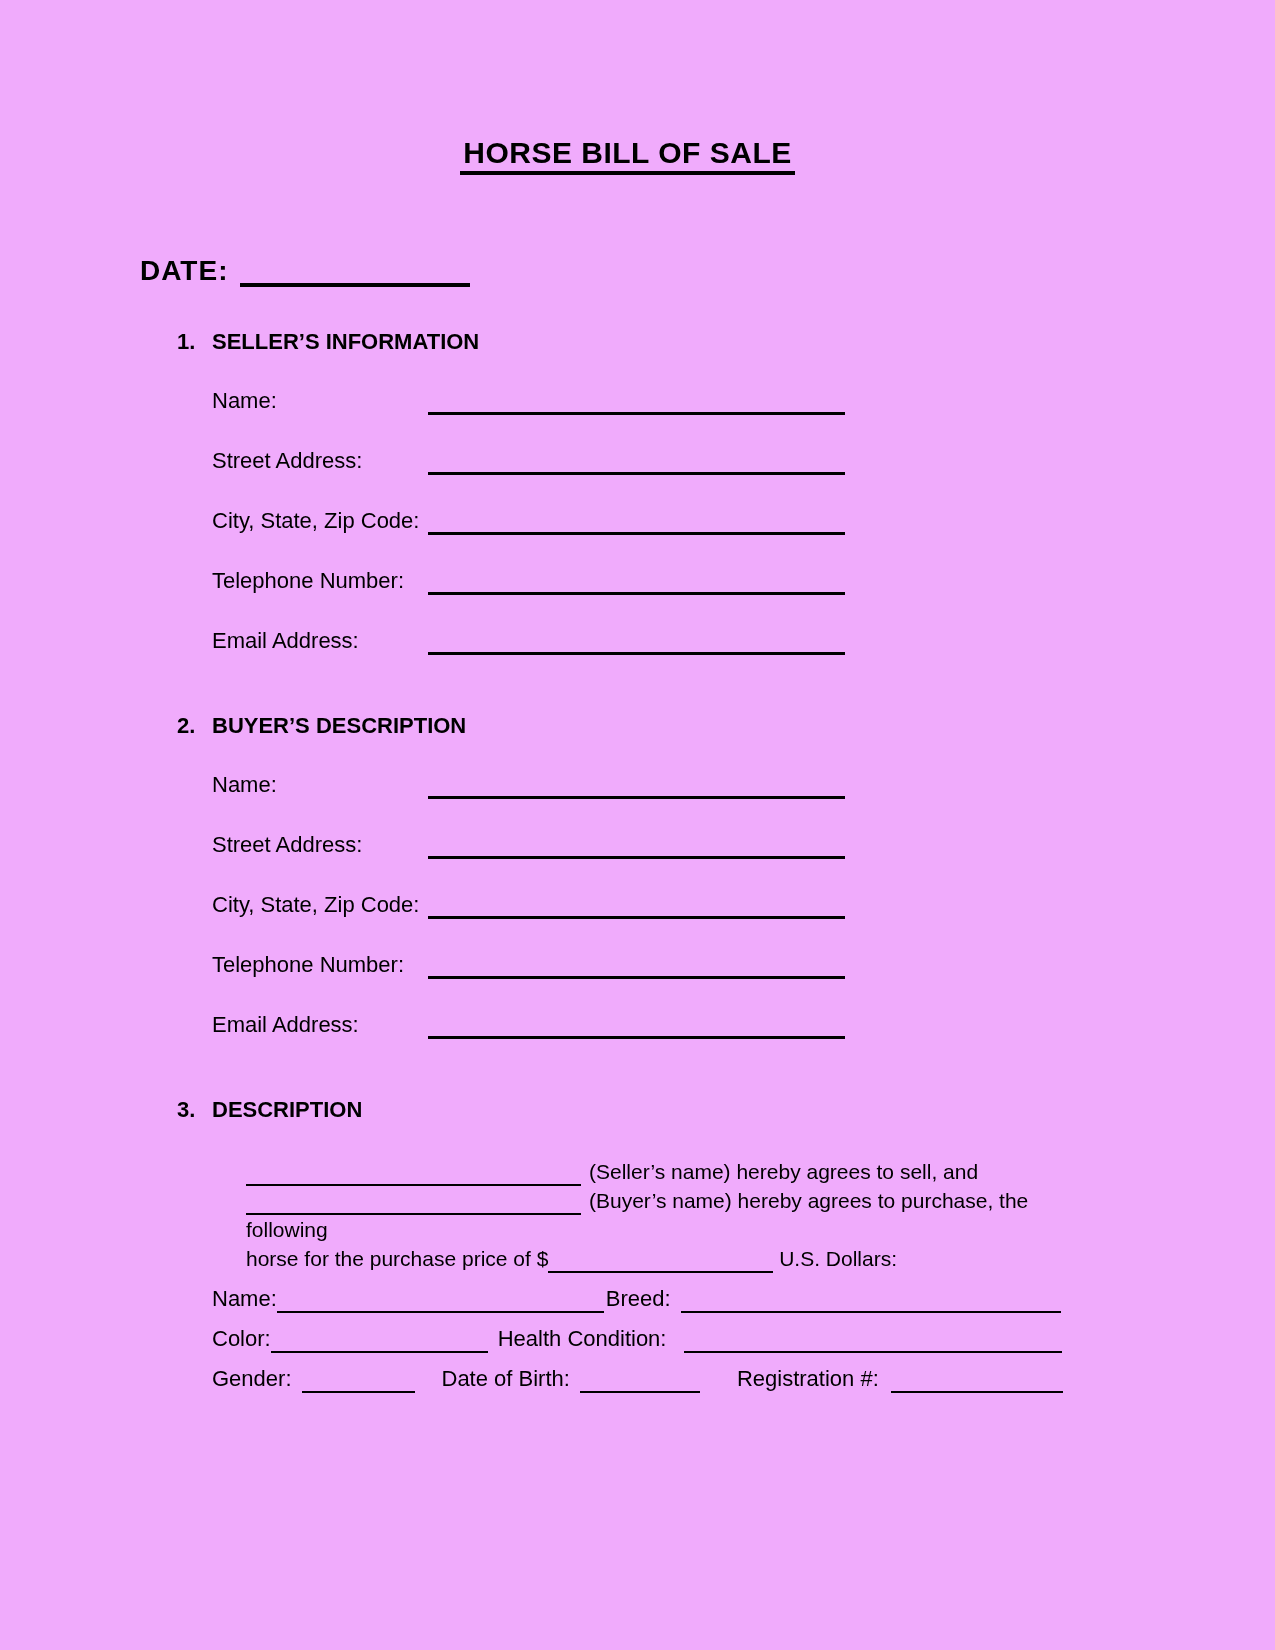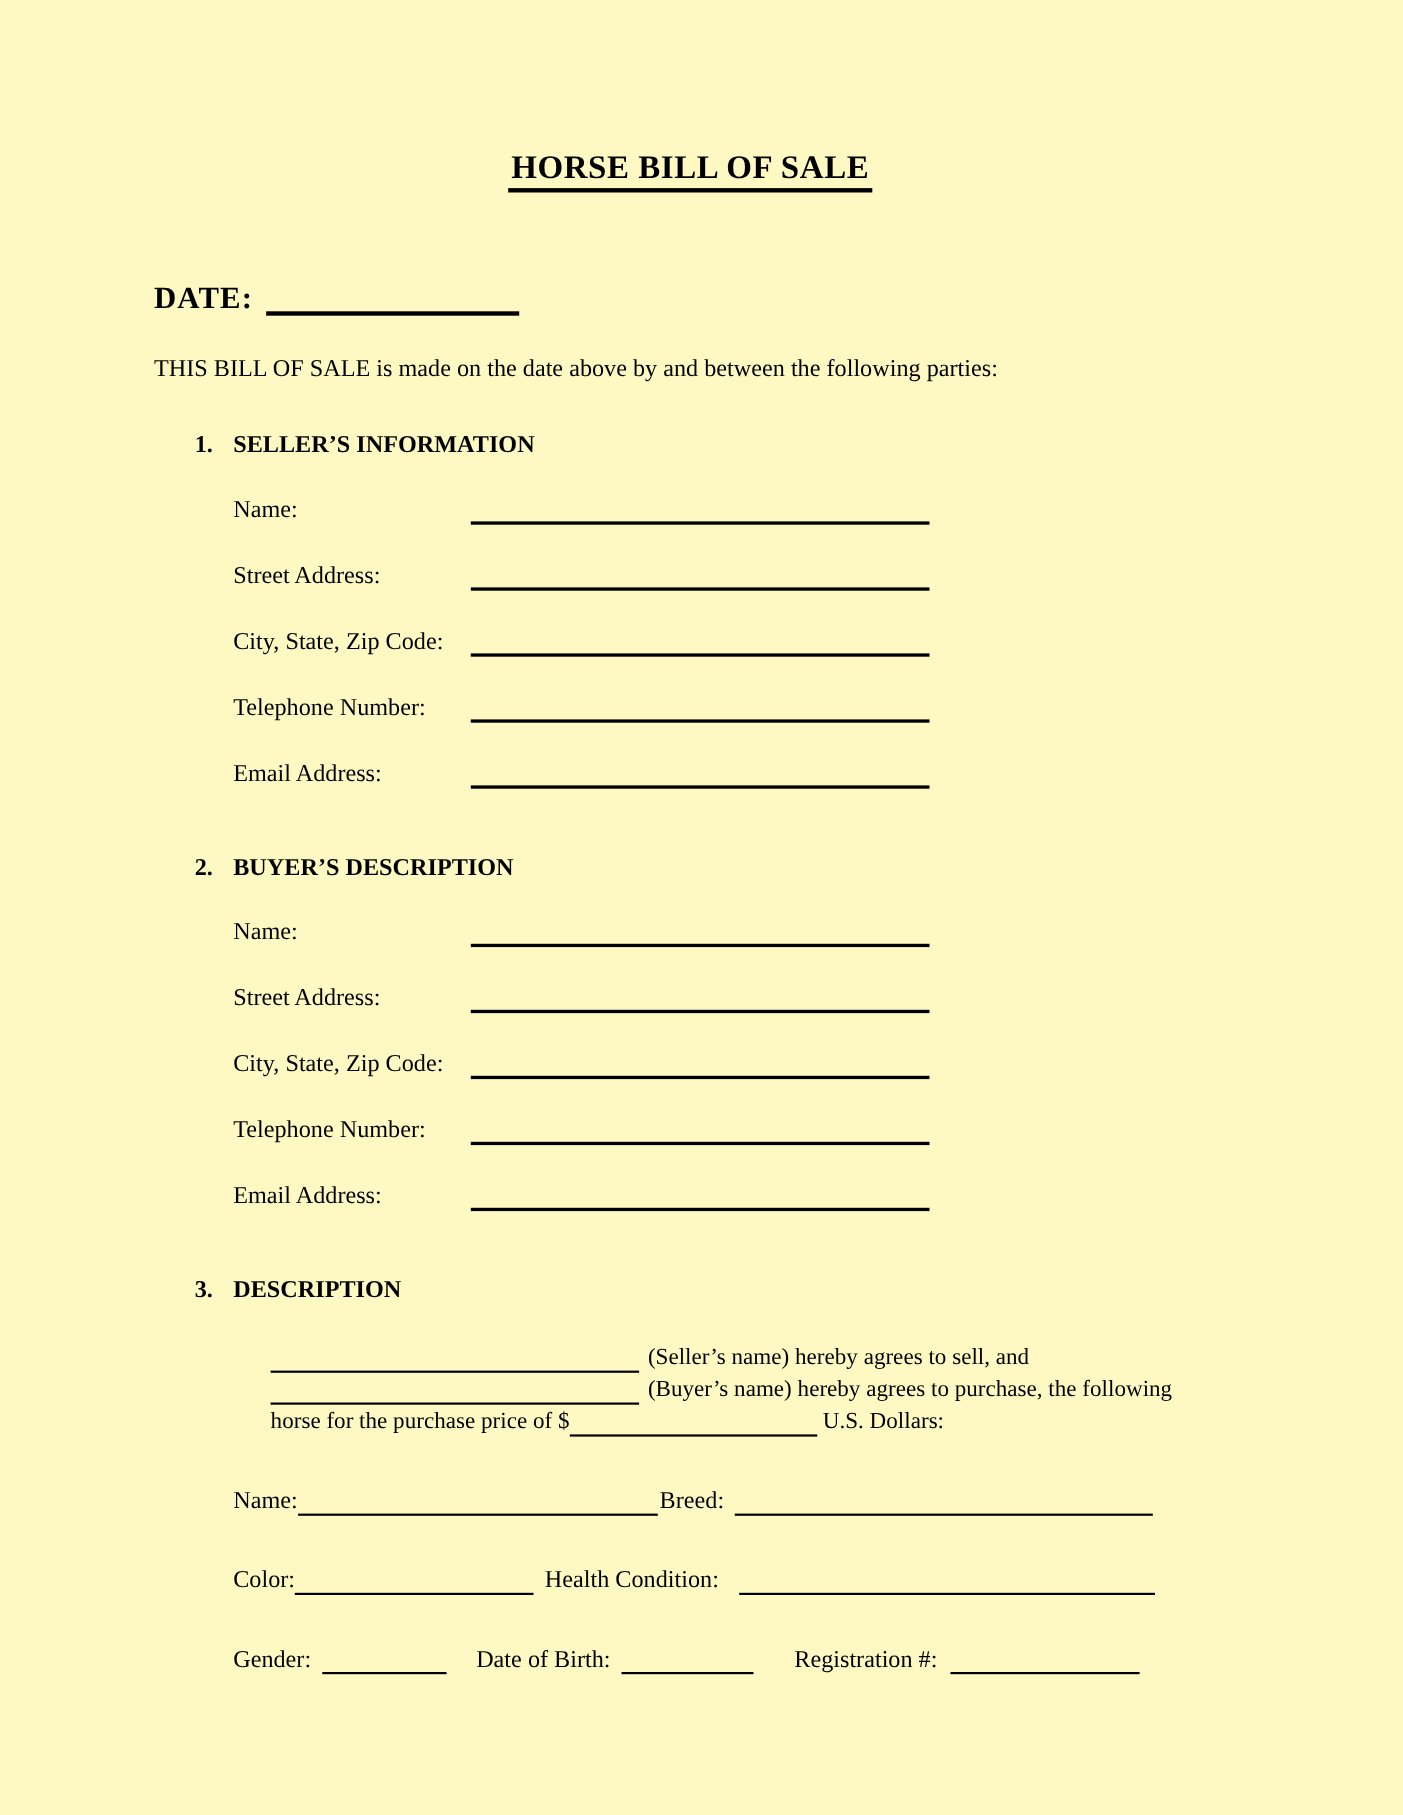--- a/index.html
+++ b/index.html
@@ -6,23 +6,23 @@
     margin: 0;
     padding: 0;
     background: #ffffff;
   }
   .page {
     position: relative;
     width: 1275px;
     height: 1650px;
     box-sizing: border-box;
     padding: 0 160px 0 140px;
-    background: #fef9c3;
+    background: #f0abfc;
     color: #000000;
-    font-family: Liberation Serif, serif;
+    font-family: Liberation Sans, sans-serif;
     font-size: 22px;
     overflow: hidden;
   }
 
   
   .title-wrap {
     margin-top: 136px;
     text-align: center;
   }
   .title {
@@ -107,21 +107,21 @@
   .desc-blank {
     width: 335px;
     margin-right: 8px;
   }
   .price-blank {
     width: 225px;
   }
 
   .horse-row {
     margin-left: 72px;
-    margin-top: 44px;
+    margin-top: 12px;
     white-space: nowrap;
     line-height: 28px;
   }
   .hblank { vertical-align: bottom; }
   .horse-name-line   { width: 327px; }
   .breed-label       { margin-left: 2px; }
   .breed-line        { width: 380px; margin-left: 10px; }
   .gender-line       { width: 113px; margin-left: 10px; }
   .dob-label         { margin-left: 27px; }
   .dob-line          { width: 120px; margin-left: 10px; }
@@ -137,21 +137,20 @@
 <div class="page">
 
   <div class="title-wrap">
     <span class="title">HORSE BILL OF SALE</span>
   </div>
 
   <div class="date-row">
     <span class="date-label">DATE:</span><span class="blank date-line"></span>
   </div>
 
-  <div class="intro">THIS BILL OF SALE is made on the date above by and between the following parties:</div>
 
   <div class="section-heading first">
     <span class="section-number">1.</span><span>SELLER’S INFORMATION</span>
   </div>
   <div class="fields">
     <div class="field-row">
       <span class="field-label">Name:</span><span class="blank field-line"></span>
     </div>
     <div class="field-row">
       <span class="field-label">Street Address:</span><span class="blank field-line"></span>

